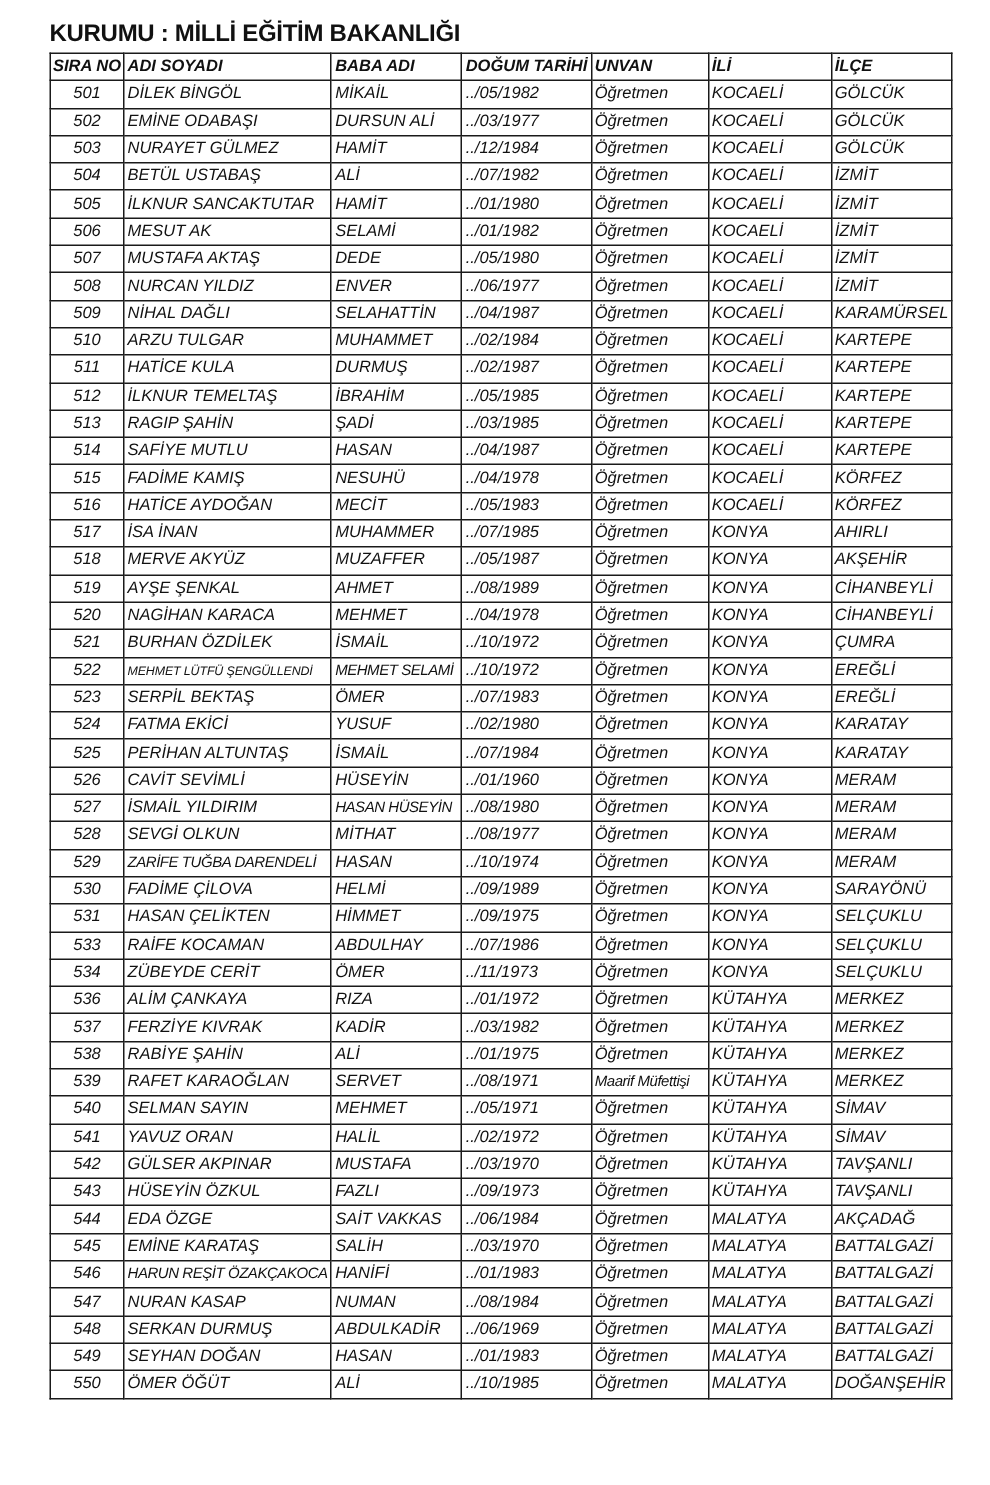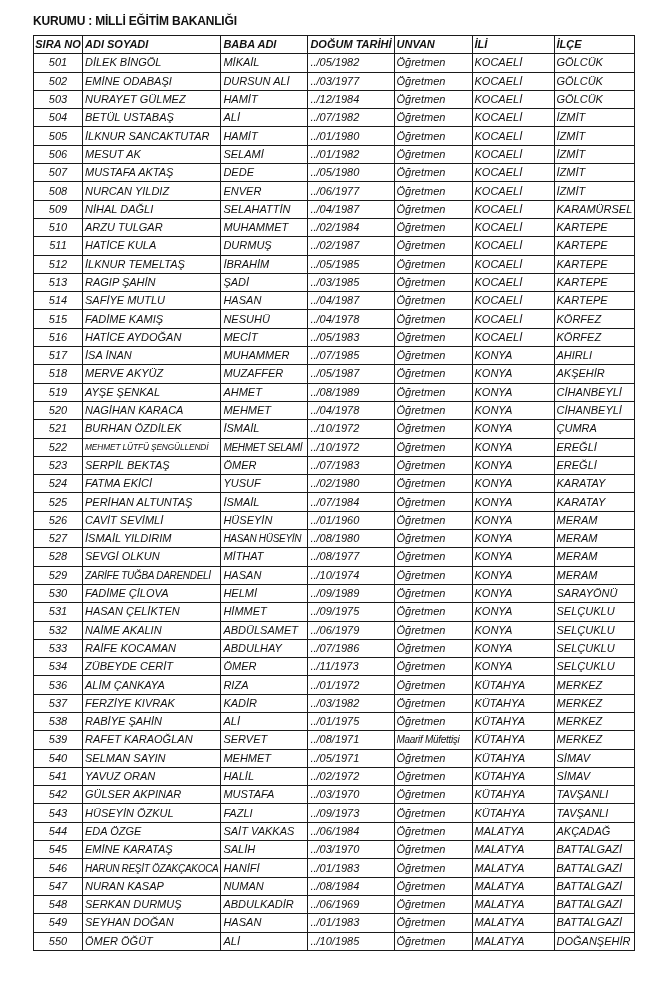--- a/index.html
+++ b/index.html
@@ -1,18 +1,18 @@
 <!DOCTYPE html>
 <html><head>
 <meta charset="utf-8">
 <style>
   html, body { margin: 0; padding: 0; background: #ffffff; }
   body { width: 660px; height: 990px; position: relative; overflow: hidden;
          font-family: "Liberation Sans", sans-serif; color: #111; }
-  .title { position: absolute; left: 33px; top: 14px; font-size: 12px; font-weight: bold;
+  .title { position: absolute; left: 33px; top: 14px; font-size: 16px; font-weight: bold;
            letter-spacing: -0.2px; }
   table { position: absolute; left: 33px; top: 35px; border-collapse: collapse;
           table-layout: fixed; font-style: italic; }
   td, th { border: 1px solid #1a1a1a; padding: 0 2px; height: 17.3px; font-size: 11px;
            line-height: 17px; white-space: nowrap; overflow: hidden; text-align: left; }
   th { font-weight: bold; font-size: 11px; }
   td.no, th.no { text-align: center; padding: 0; }
   td.small { font-size: 8.3px; letter-spacing: -0.1px; }
   td.tight { font-size: 10px; letter-spacing: -0.3px; }
   col.c0 { width: 49px; } col.c1 { width: 127px; } col.c2 { width: 87px; }
@@ -318,29 +318,20 @@
       <tr>
         <td class="no">531</td>
         <td>HASAN ÇELİKTEN</td>
         <td>HİMMET</td>
         <td>../09/1975</td>
         <td>Öğretmen</td>
         <td>KONYA</td>
         <td>SELÇUKLU</td>
       </tr>
       <tr>
-        <td class="no">532</td>
-        <td>NAİME AKALIN</td>
-        <td>ABDÜLSAMET</td>
-        <td>../06/1979</td>
-        <td>Öğretmen</td>
-        <td>KONYA</td>
-        <td>SELÇUKLU</td>
-      </tr>
-      <tr>
         <td class="no">533</td>
         <td>RAİFE KOCAMAN</td>
         <td>ABDULHAY</td>
         <td>../07/1986</td>
         <td>Öğretmen</td>
         <td>KONYA</td>
         <td>SELÇUKLU</td>
       </tr>
       <tr>
         <td class="no">534</td>

